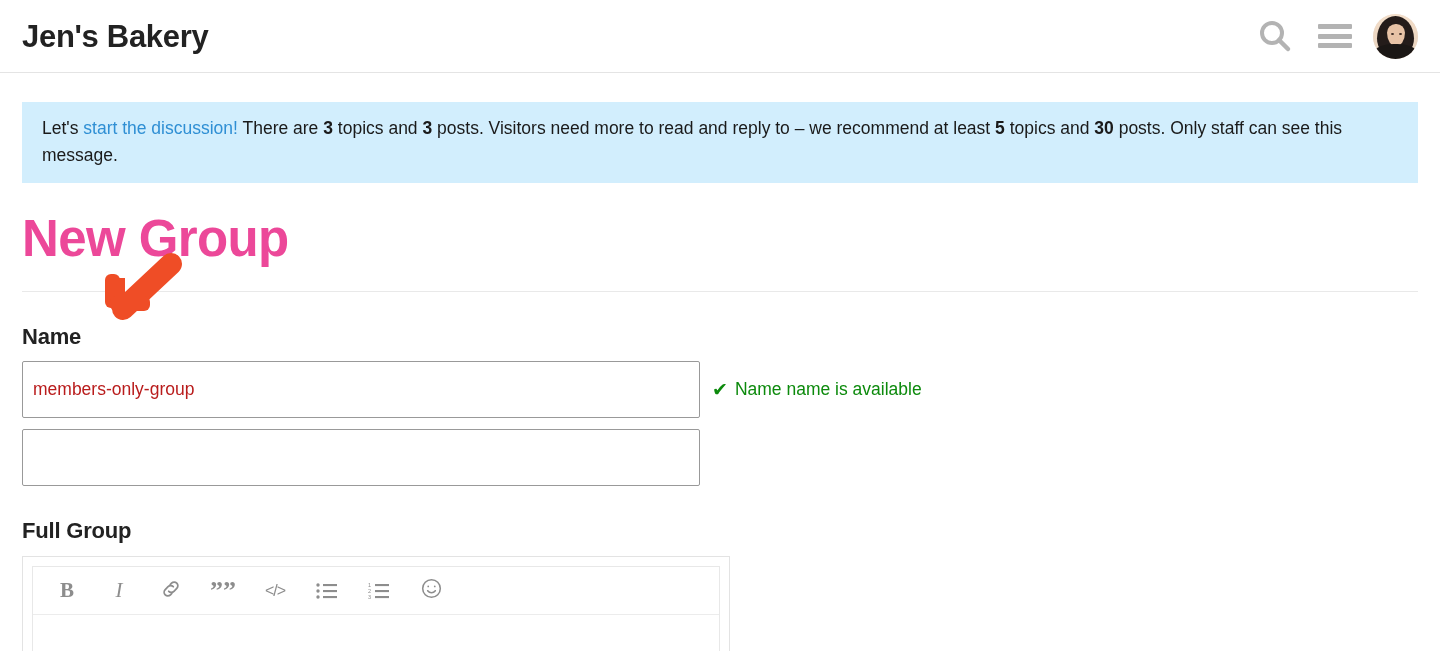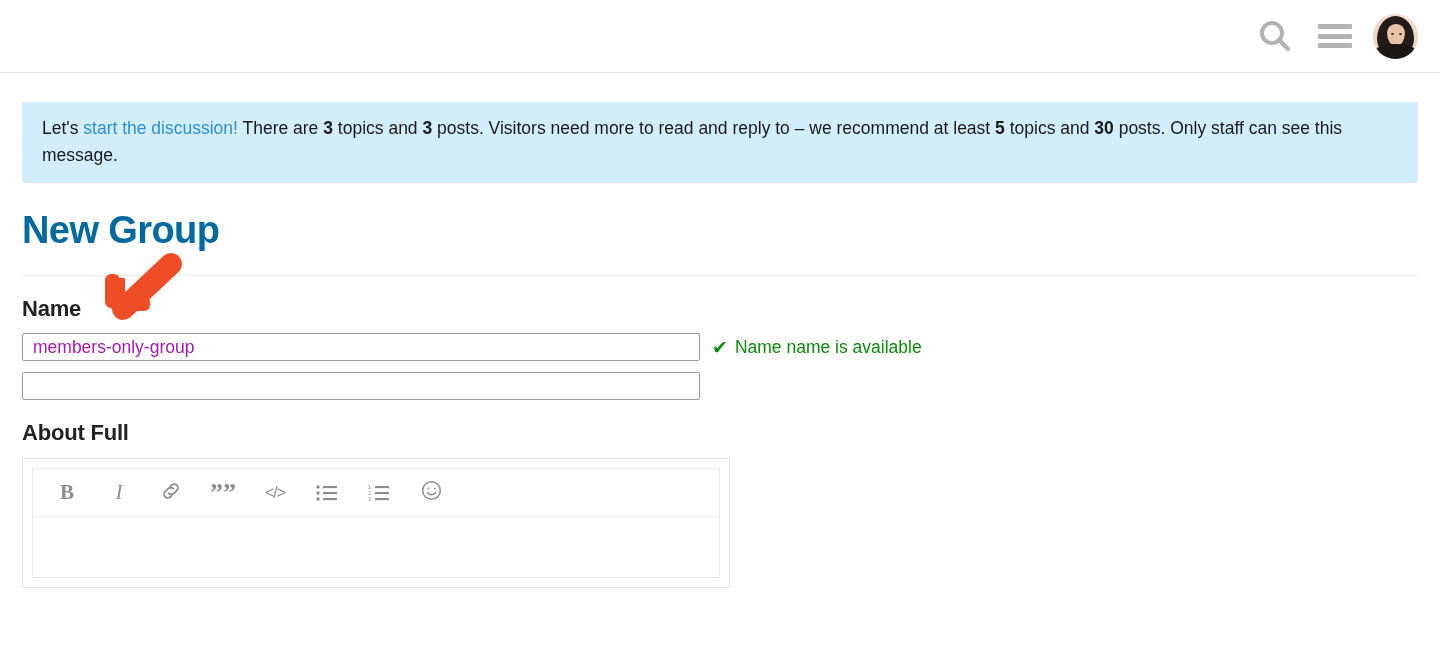--- a/index.html
+++ b/index.html
@@ -127,56 +127,56 @@
     padding: 13px 32px 14px 20px;
     width: 1396px;
   }
   .notice a {
     color: #2f8fd4;
     text-decoration: none;
   }
   .notice b { font-weight: bold; }
 
   .page-title {
-    font-size: 38px;
+    font-size: 51px;
     font-weight: bold;
     letter-spacing: -0.6px;
     margin: 26px 0 0 0;
-    color: #0369a1;
+    color: #ec4899;
   }
   .divider {
     border: 0;
     border-top: 1px solid #e9e9e9;
     margin: 23px 0 0 0;
     width: 1396px;
   }
 
   .field-label {
     font-size: 22px;
     font-weight: bold;
     color: #222222;
-    margin: 20px 0 0 0;
+    margin: 32px 0 0 0;
     letter-spacing: -0.2px;
   }
 
   .input-row {
     display: flex;
     align-items: center;
     margin-top: 11px;
     gap: 12px;
   }
   .text-input {
     width: 678px;
-    height: 28px;
+    height: 57px;
     border: 1px solid #999999;
     border-radius: 2px;
     padding: 0 10px;
     font-size: 17.5px;
     font-family: "Liberation Sans", sans-serif;
-    color: #a21caf;
+    color: #b91c1c;
     background: #ffffff;
     outline: none;
   }
   .availability {
     display: flex;
     align-items: center;
     gap: 7px;
     color: #0c8a0c;
     font-size: 17.5px;
   }
@@ -258,20 +258,21 @@
     top: 252px;
     width: 86px;
     height: 74px;
     pointer-events: none;
   }
 </style>
 </head>
 <body>
 
 <div class="site-header">
+  <h1 class="site-title">Jen's Bakery</h1>
 
   <div class="header-actions">
 
     <div class="icon-btn">
       <span class="search-glyph">
         <svg width="36" height="36" viewBox="0 0 36 36">
           <circle cx="15" cy="15" r="10" fill="none" stroke="#b3b3b3" stroke-width="4"></circle>
           <line x1="22" y1="22" x2="31" y2="31" stroke="#b3b3b3" stroke-width="4.5" stroke-linecap="round"></line>
         </svg>
       </span>
@@ -312,21 +313,21 @@
     <div class="availability">
       <span class="check-glyph">✔</span>
       <span>Name name is available</span>
     </div>
   </div>
 
   <div class="input-row">
     <input class="text-input" type="text" value="" style="">
   </div>
 
-  <div class="field-label">About Full</div>
+  <div class="field-label">Full Group</div>
 
   <div class="editor-outer">
     <div class="editor-inner">
 
       <div class="editor-toolbar">
 
         <div class="tool-btn">
           <span class="t-b">B</span>
         </div>
 

